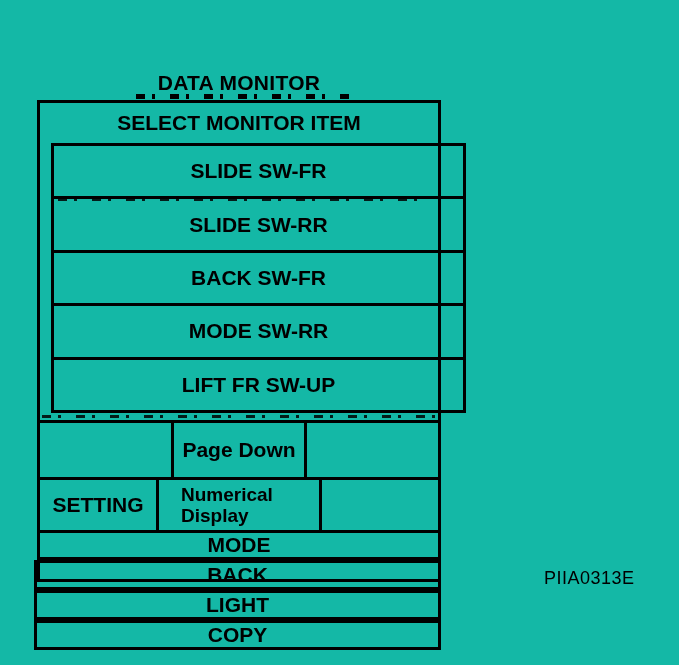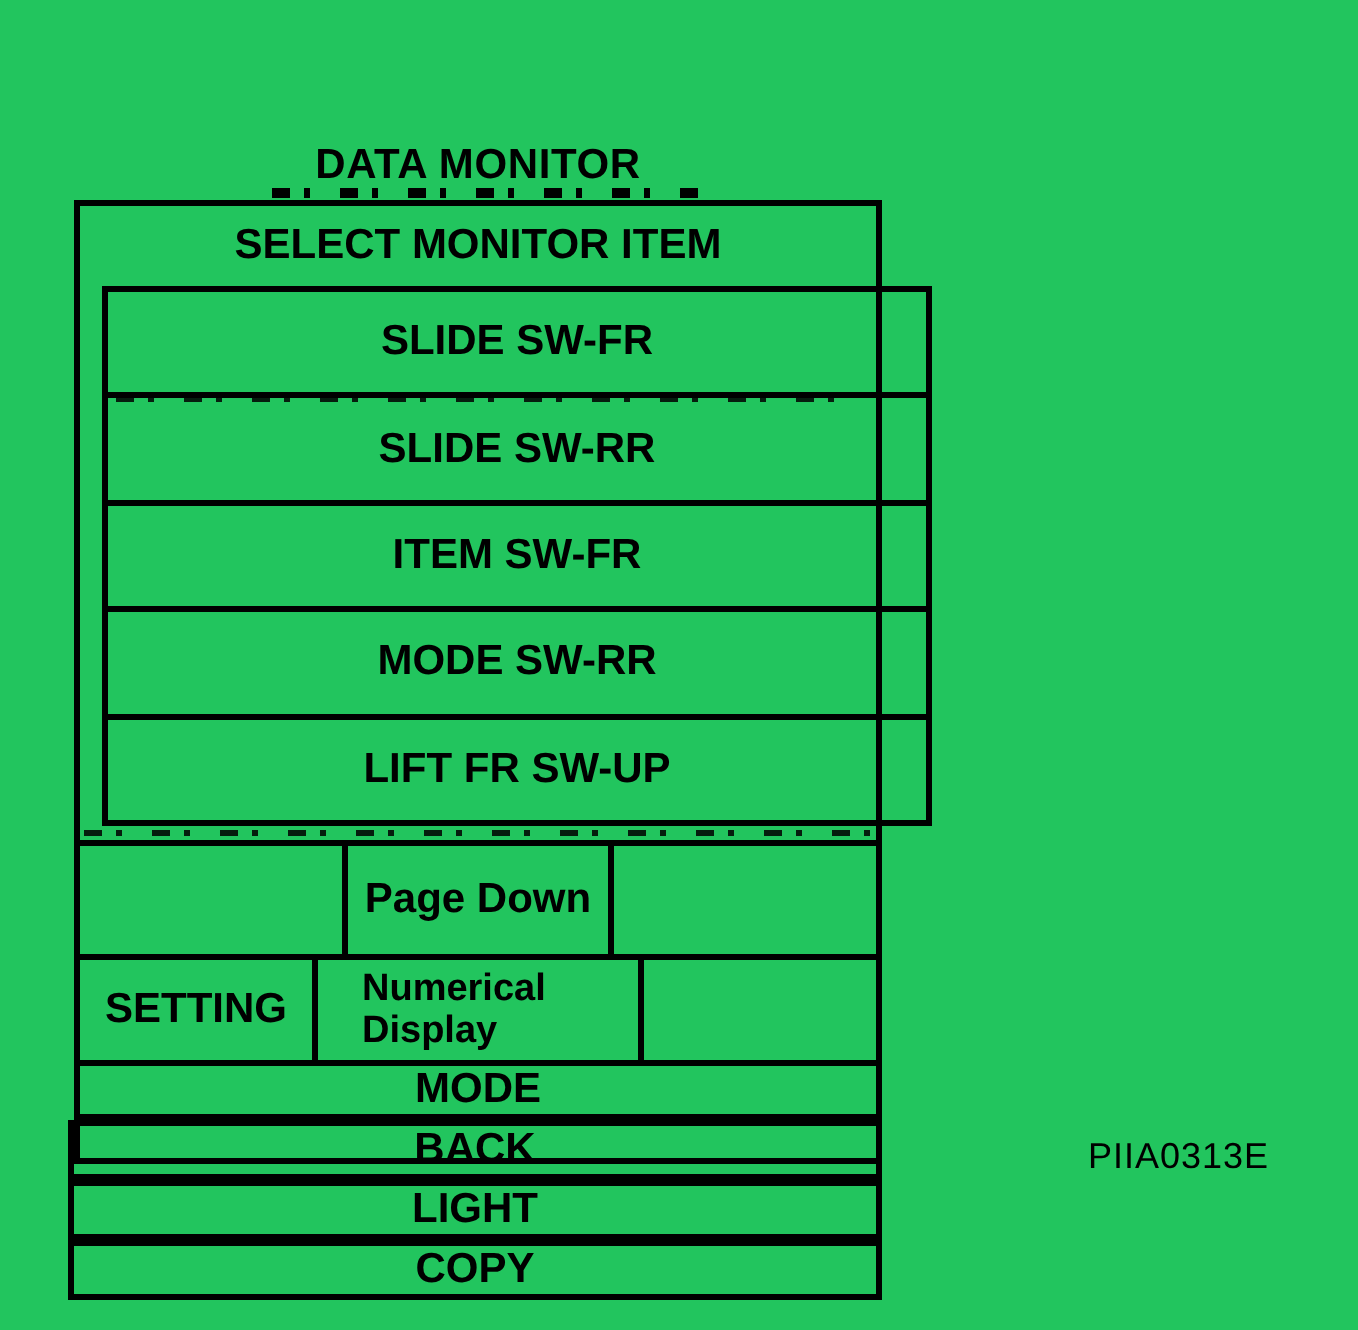--- a/index.html
+++ b/index.html
@@ -6,21 +6,21 @@
     margin: 0;
     padding: 0;
     background: #ffffff;
     font-family: "Liberation Sans", sans-serif;
     color: #000000;
   }
   .canvas {
     position: relative;
     width: 679px;
     height: 665px;
-    background: #22c55e;
+    background: #14b8a6;
     overflow: hidden;
   }
 
   
   .screen-title {
     position: absolute;
     left: 37px;
     top: 71px;
     width: 404px;
     text-align: center;
@@ -145,21 +145,21 @@
 
   <div class="artifact a1"></div>
 
   <div class="screen">
 
     <div class="screen-header">SELECT MONITOR ITEM</div>
 
     <div class="item-list">
       <div class="item-row">SLIDE SW-FR</div>
       <div class="item-row">SLIDE SW-RR</div>
-      <div class="item-row">ITEM SW-FR</div>
+      <div class="item-row">BACK SW-FR</div>
       <div class="item-row">MODE SW-RR</div>
       <div class="item-row">LIFT FR SW-UP</div>
     </div>
 
   </div>
 
   <div class="artifact a2"></div>
   <div class="artifact a3"></div>
 
   <div class="controls">

